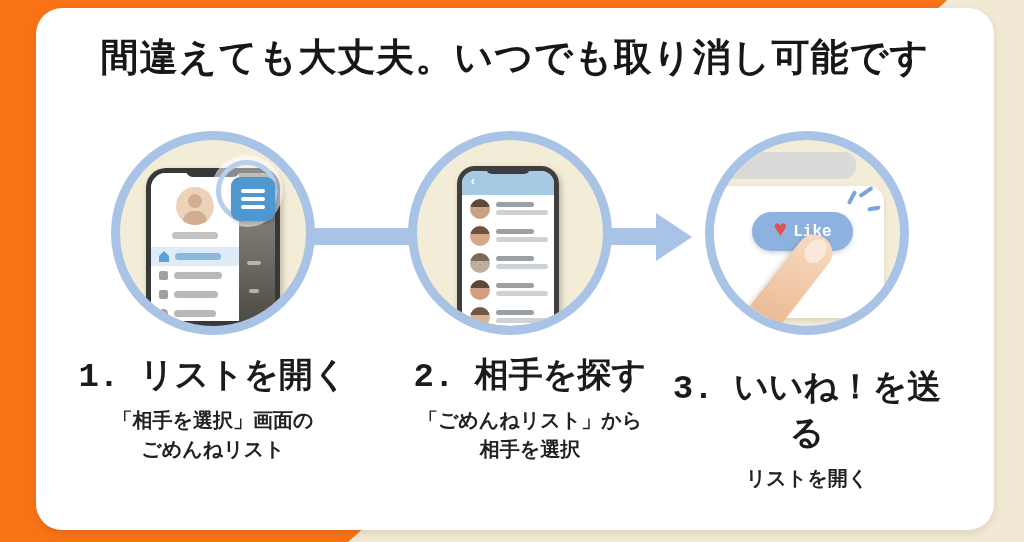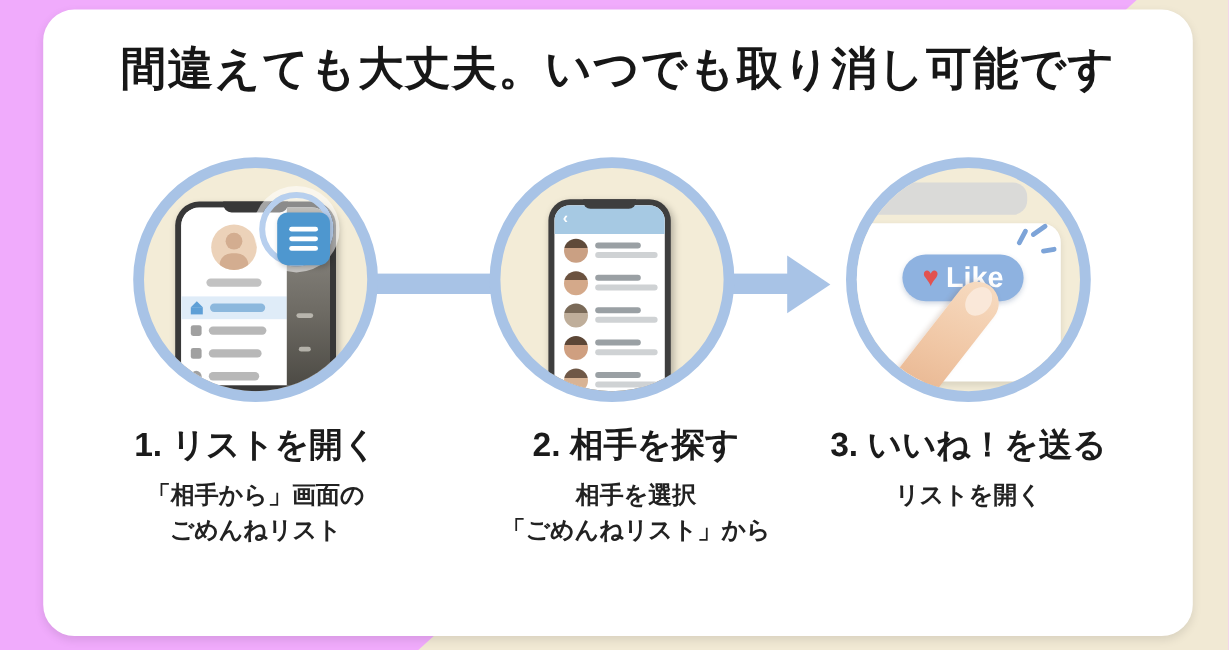--- a/index.html
+++ b/index.html
@@ -1,18 +1,18 @@
 <!DOCTYPE html>
 <html><head>
 <meta charset="utf-8">
 <style>
   * { margin:0; padding:0; box-sizing:border-box; }
   html,body { width:1024px; height:542px; overflow:hidden; }
   body { font-family:"Liberation Sans","DejaVu Sans",sans-serif; }
-  #stage { position:relative; width:1024px; height:542px; background:#f0abfc; }
+  #stage { position:relative; width:1024px; height:542px; background:#f97316;font-family:Liberation Mono, monospace; }
 
   .bg-cream { position:absolute; inset:0; background:#f1e9d4;
     clip-path:polygon(92.5% 0, 100% 0, 100% 100%, 34% 100%); }
 
   .panel { position:absolute; left:36px; top:8px; width:958px; height:522px;
     background:#ffffff; border-radius:26px; box-shadow:0 3px 8px rgba(0,0,0,0.10); }
 
   .page-title { position:absolute; left:36px; top:32px; width:958px;
     text-align:center; font-size:38px; font-weight:800; color:#171717; letter-spacing:1px; }
 
@@ -90,35 +90,35 @@
 
   
   .c3-grayrect { position:absolute; left:-22px; top:12px; width:164px; height:27px;
     border-radius:12px; background:#dadad8; }
   .c3-card { position:absolute; left:-32px; top:46px; width:202px; height:132px;
     border-radius:16px; background:#ffffff; box-shadow:0 3px 6px rgba(0,0,0,0.10); }
   .like-pill { position:absolute; left:38px; top:72px; width:101px; height:39px;
     border-radius:20px; background:#8eb2e0; display:flex; align-items:center;
     justify-content:center; gap:6px; box-shadow:0 2px 4px rgba(60,90,140,0.25); }
   .heart { color:#e25250; font-size:23px; line-height:1; transform:translateY(-1px); }
-  .like-label { color:#ffffff; font-size:24px; font-weight:700; }
+  .like-label { color:#ffffff; font-size:16px; font-weight:700; }
   .sparkle { position:absolute; width:4px; border-radius:2px; background:#7da4d8; }
   #sp-1 { left:136px; top:50px; height:15px; transform:rotate(28deg); }
   #sp-2 { left:150px; top:44px; height:16px; transform:rotate(55deg); }
   #sp-3 { left:158px; top:62px; height:13px; transform:rotate(80deg); }
   .finger { position:absolute; left:86px; top:96px; width:36px; height:120px;
     border-radius:18px; background:linear-gradient(165deg,#f7dcc2 0%,#f0c6a4 55%,#e6b28c 100%);
     transform:rotate(38deg); transform-origin:50% 10%; box-shadow:-2px 0 4px rgba(120,80,50,0.18); }
   .fingernail { position:absolute; left:8px; top:3px; width:20px; height:26px;
     border-radius:50%; background:#fae9da; opacity:.95; }
 
   
   .step-label { position:absolute; top:352px; width:300px; text-align:center; color:#1b1b1b; }
-  #label-1 { left:63px; } #label-2 { left:380px; } #label-3 { left:657px; }
-  .step-title { font-size:28px; font-weight:800; margin-bottom:9px; }
+  #label-1 { left:63px; } #label-2 { left:380px; } #label-3 { left:657px;margin-top:12px; }
+  .step-title { font-size:34px; font-weight:800; margin-bottom:9px; }
   .step-desc { font-size:20px; font-weight:600; line-height:1.45; color:#222222; }
   .step-desc span { display:block; }
 
   .footnote { position:absolute; left:36px; top:483px; width:958px; text-align:center;
     font-size:22px; font-weight:700; color:#1b1b1b; }
 </style>
 </head>
 <body>
 
 <div id="stage">
@@ -234,29 +234,29 @@
     <span class="sparkle" id="sp-2"></span>
     <span class="sparkle" id="sp-3"></span>
     <div class="finger">
       <div class="fingernail"></div>
     </div>
   </div>
 
   <div class="step-label" id="label-1">
     <div class="step-title">1. リストを開く</div>
     <div class="step-desc">
-      <span>「相手から」画面の</span>
+      <span>「相手を選択」画面の</span>
       <span>ごめんねリスト</span>
     </div>
   </div>
   <div class="step-label" id="label-2">
     <div class="step-title">2. 相手を探す</div>
     <div class="step-desc">
+      <span>「ごめんねリスト」から</span>
       <span>相手を選択</span>
-      <span>「ごめんねリスト」から</span>
     </div>
   </div>
   <div class="step-label" id="label-3">
     <div class="step-title">3. いいね！を送る</div>
     <div class="step-desc">
       <span>リストを開く</span>
       <span></span>
     </div>
   </div>
 

